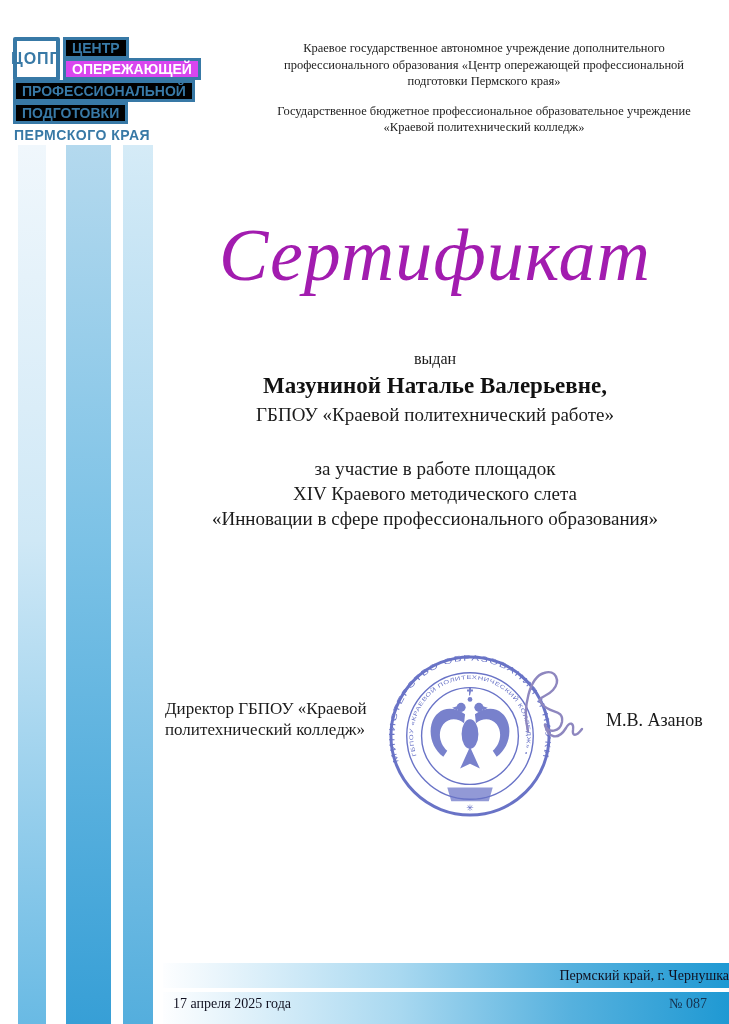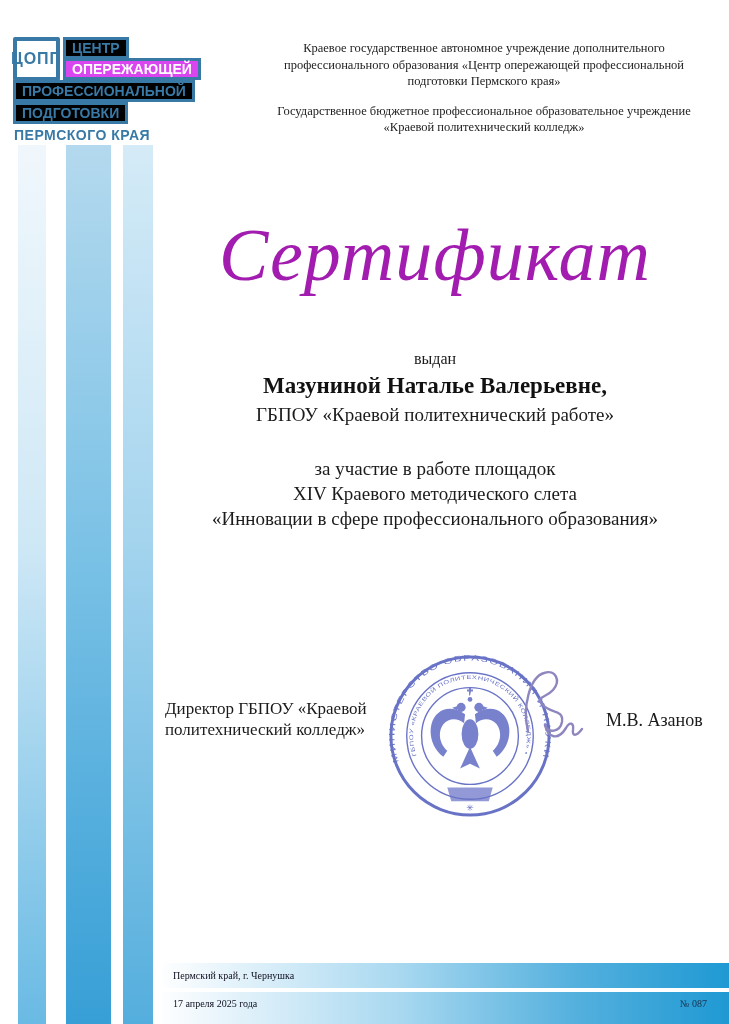--- a/index.html
+++ b/index.html
@@ -40,21 +40,21 @@
   .recipient-org{top:404px;font-size:19px;}
   .reason{top:456px;font-size:19px;line-height:25px;}
   
   .director{position:absolute;left:165px;top:690px;font-size:17px;line-height:21px;text-align:left;margin-top:8px;}
   .stamp{position:absolute;left:386px;top:652px;width:168px;height:168px;}
   .signature{position:absolute;left:512px;top:665px;width:115px;height:90px;}
   .signer-name{position:absolute;left:606px;top:710px;font-size:18px;}
   
   .fbar{position:absolute;left:163px;width:566px;
         background:linear-gradient(90deg,#fdfeff 0%,#d9eef9 18%,#a8d8f0 42%,#56b1de 72%,#1f99d3 100%);
-        font-size:10px;color:#101020;}
+        font-size:14px;color:#101020;text-align:right;}
   .fbar-1{top:963px;height:25px;line-height:25px;padding-left:0;}
   .fbar-1 span{margin-left:10px;}
   .fbar-2{top:992px;height:32px;line-height:20px;display:flex;justify-content:space-between;}
   .fbar-2 .f-date{margin:2px 0 0 10px;}
   .fbar-2 .f-num{margin:2px 22px 0 0;color:#16324f;}
 </style>
 </head>
 <body>
 
 <div class="page">

